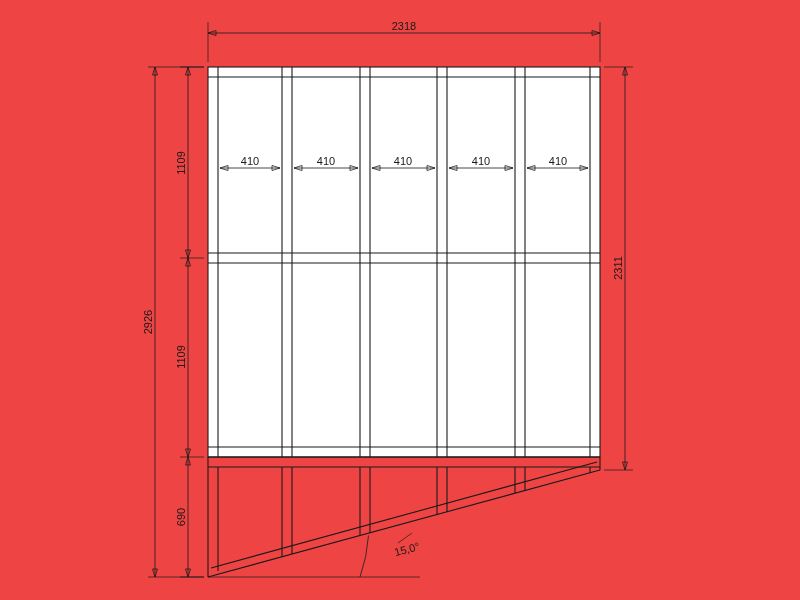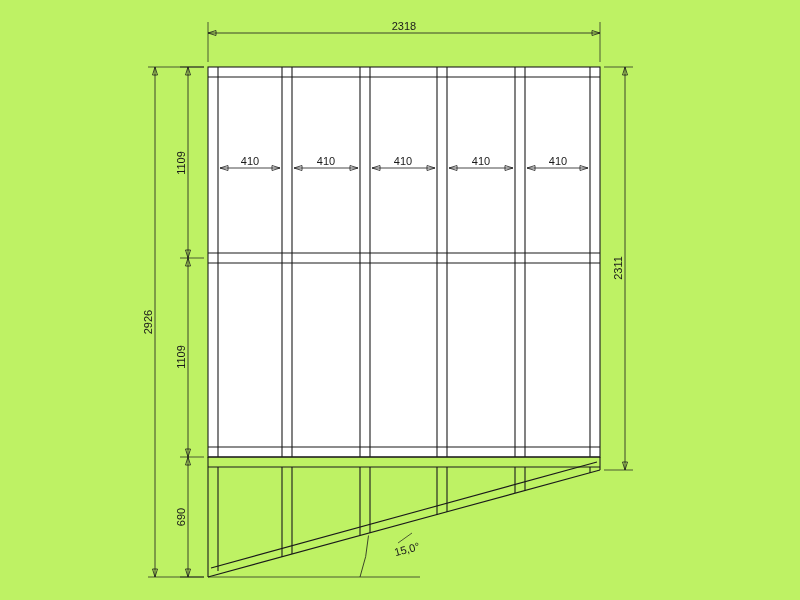--- a/index.html
+++ b/index.html
@@ -10,21 +10,21 @@
   body {
     width: 800px;
     height: 600px;
     font-family: "Liberation Sans", sans-serif;
     overflow: hidden;
   }
   #drawing-root {
     position: relative;
     width: 800px;
     height: 600px;
-    background: #bef264;
+    background: #ef4444;
   }
   svg#technical-drawing {
     display: block;
     width: 800px;
     height: 600px;
   }
   .frame-line {
     stroke: #1a1a1a;
     stroke-width: 1.1;
     fill: none;

